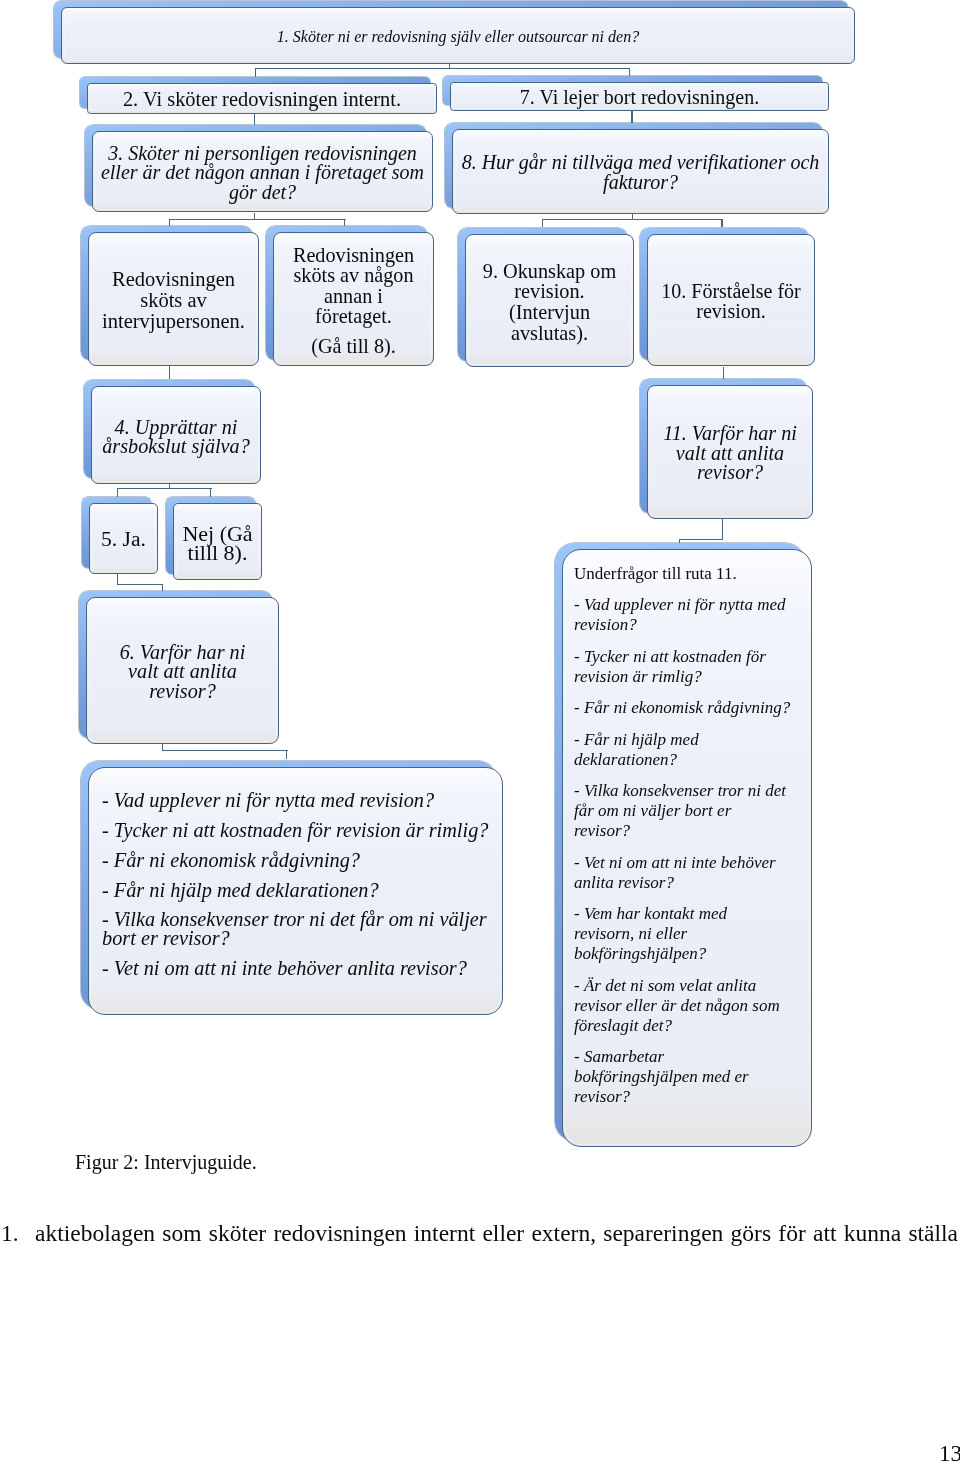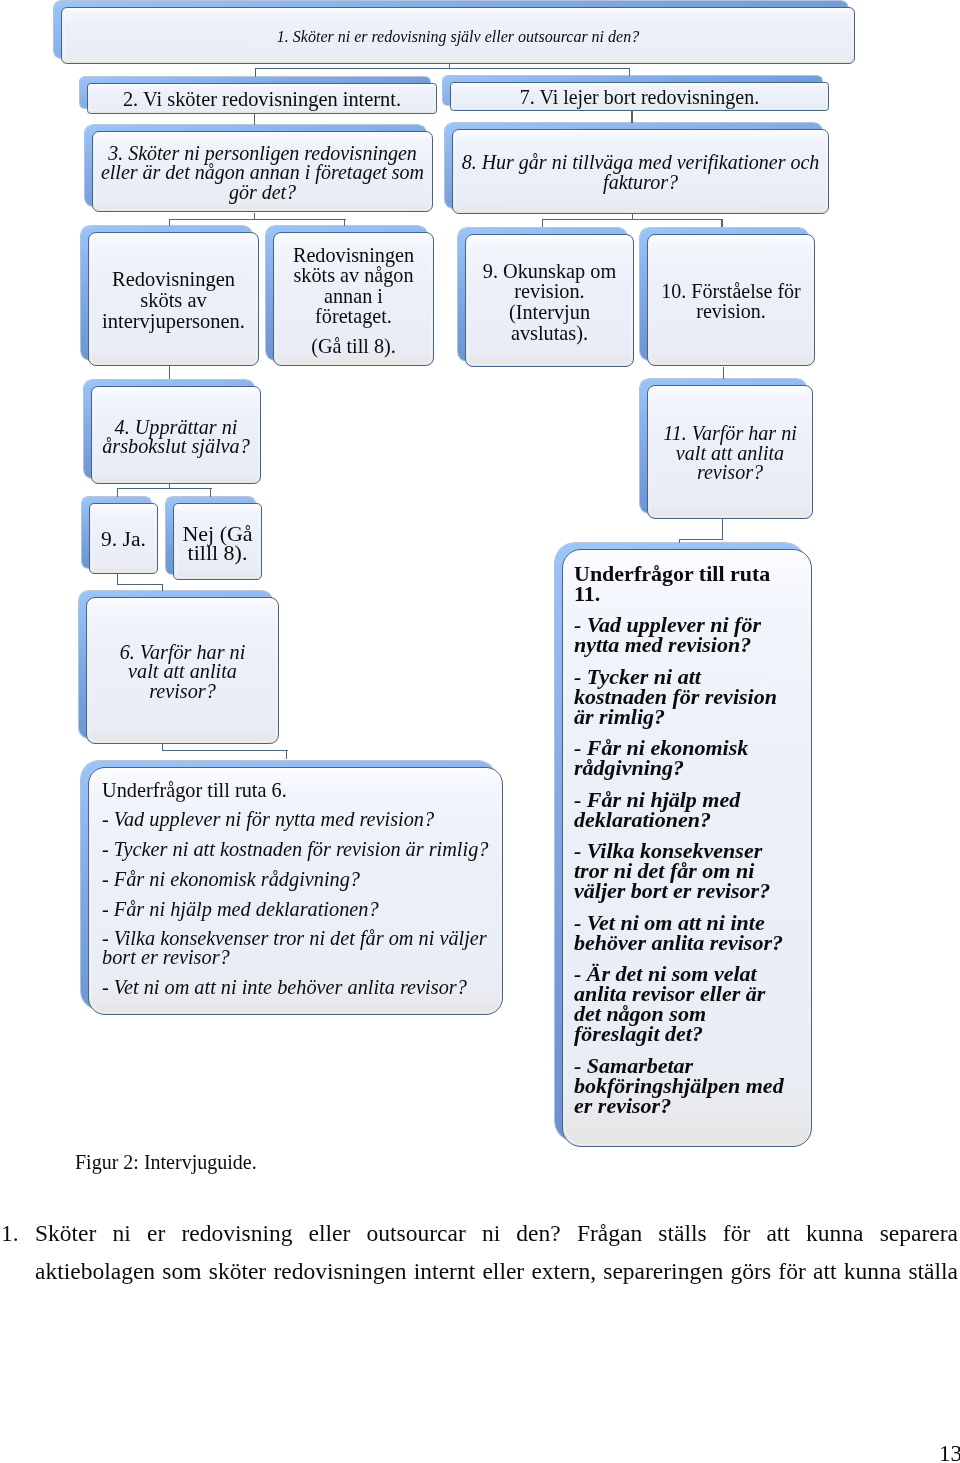--- a/index.html
+++ b/index.html
@@ -209,21 +209,21 @@
             <div class="ln">valt att anlita</div>
             <div class="ln">revisor?</div>
           </div>
         </div>
     </div>
 
     <div class="node" style="--r:5px;left:82px;top:497px;width:76px;height:77px;">
       <div class="back"></div>
       <div class="front">
           <div class="txt" style="font-size:21.6px;line-height:19.3px;">
-            <div class="ln">9. Ja.</div>
+            <div class="ln">5. Ja.</div>
           </div>
         </div>
     </div>
 
     <div class="node" style="--r:5px;left:166px;top:497px;width:96px;height:83px;">
       <div class="back"></div>
       <div class="front">
           <div class="txt" style="font-size:22px;line-height:19.2px;padding:0 4px;">
             <div class="ln">Nej (Gå</div>
             <div class="ln">tilll 8).</div>
@@ -239,59 +239,58 @@
             <div class="ln">valt att anlita</div>
             <div class="ln">revisor?</div>
           </div>
         </div>
     </div>
 
     <div class="node left big" style="--r:17px;left:80.5px;top:761px;width:422.5px;height:254px;">
       <div class="back"></div>
       <div class="front" style="align-items:flex-start;">
         <div class="txt sub s6" style="font-size:20.3px;line-height:19px;padding:11px 12px 0 13.5px;">
-          <div class="sq-title">Underfrågor till ruta 6.</div>
           <div class="sq-items">
               <div class="sq">- Vad upplever ni för nytta med revision?</div>
               <div class="sq">- Tycker ni att kostnaden för revision är rimlig?</div>
               <div class="sq">- Får ni ekonomisk rådgivning?</div>
               <div class="sq">- Får ni hjälp med deklarationen?</div>
               <div class="sq">- Vilka konsekvenser tror ni det får om ni väljer bort er revisor?</div>
               <div class="sq">- Vet ni om att ni inte behöver anlita revisor?</div>
             </div>
         </div>
       </div>
     </div>
 
     <div class="node left big" style="--r:19px;left:555px;top:543px;width:257px;height:604px;">
       <div class="back"></div>
       <div class="front" style="align-items:flex-start;">
-        <div class="txt sub" style="font-size:22px;padding:12px 20px 0 11px;font-weight:bold;">
+        <div class="txt sub" style="font-size:17px;padding:12px 20px 0 11px;">
           <div class="sq-title">Underfrågor till ruta 11.</div>
           <div class="sq-items">
               <div class="sq">- Vad upplever ni för nytta med revision?</div>
               <div class="sq">- Tycker ni att kostnaden för revision är rimlig?</div>
               <div class="sq">- Får ni ekonomisk rådgivning?</div>
               <div class="sq">- Får ni hjälp med deklarationen?</div>
               <div class="sq">- Vilka konsekvenser tror ni det får om ni väljer bort er revisor?</div>
               <div class="sq">- Vet ni om att ni inte behöver anlita revisor?</div>
+              <div class="sq">- Vem har kontakt med revisorn, ni eller bokföringshjälpen?</div>
               <div class="sq">- Är det ni som velat anlita revisor eller är det någon som föreslagit det?</div>
               <div class="sq">- Samarbetar bokföringshjälpen med er revisor?</div>
             </div>
         </div>
       </div>
     </div>
 
   </div>
 
   <div class="ptext cap" style="left:75px;top:1151px;">Figur 2: Intervjuguide.</div>
 
   <div class="ptext bodytext" style="left:35px;top:1214px;width:923px;">
       <span class="bodynum">1.</span>
       <div class="bodylines">
-        <div class="bl">Sköter ni er redovisning eller outsourcar ni den? Frågan ställs för att kunna separera</div>
         <div class="bl">aktiebolagen som sköter redovisningen internt eller extern, separeringen görs för att kunna ställa</div>
       </div>
     </div>
 
   <div class="ptext pageno" style="left:939px;top:1441px;">13</div>
 
 </div>
 
 </body></html>

